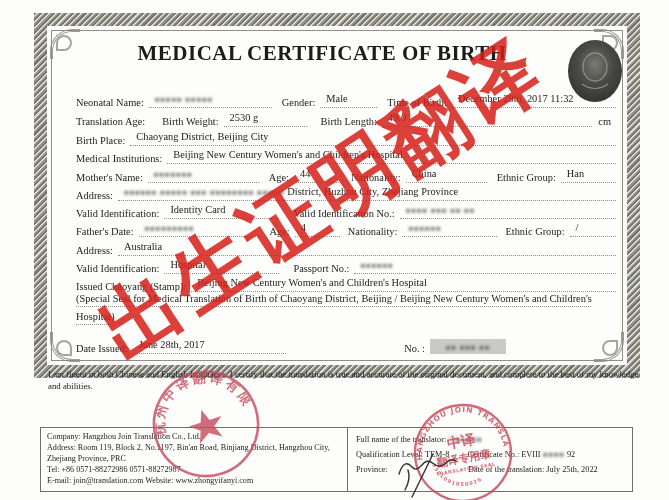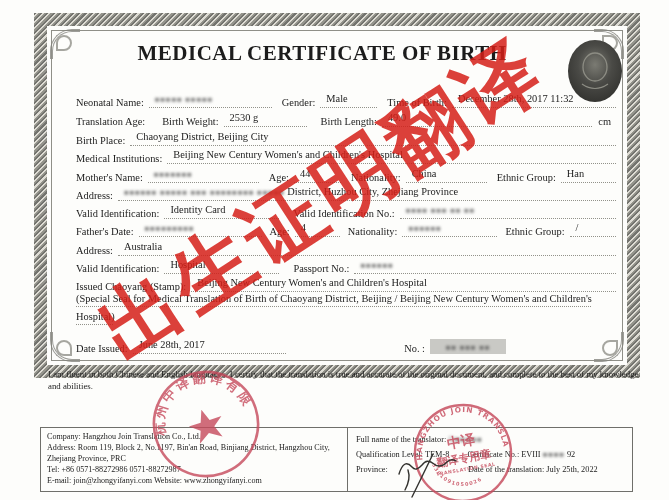--- a/index.html
+++ b/index.html
@@ -197,21 +197,21 @@
 
   <div class="watermark">出生证明翻译</div>
 
   <div class="statement">I am fluent in both Chinese and English languages. I certify that the translation is true and accurate of the original document, and complete to the best of my knowledge and abilities.</div>
 
   <div class="infobox">
     <div class="cell-l">
       <div>Company: Hangzhou Join Translation Co., Ltd.</div>
       <div>Address: Room 119, Block 2, No.1197, Bin'an Road, Binjiang District, Hangzhou City, Zhejiang Province, PRC</div>
       <div>Tel: +86 0571-88272986    0571-88272987</div>
-      <div>E-mail: join@zhongyifanyi.com       Website: www.zhongyifanyi.com</div>
+      <div>E-mail: join@translation.com       Website: www.zhongyifanyi.com</div>
     </div>
     <div class="cell-r">
       <div>
         <span>Full name of the translator:</span>
         <span class="rx">Q■■■■■</span>
       </div>
       <div>
         <span>Qualification Level:</span>
         <span>TEM-8</span>
         <span class="sp"></span>

